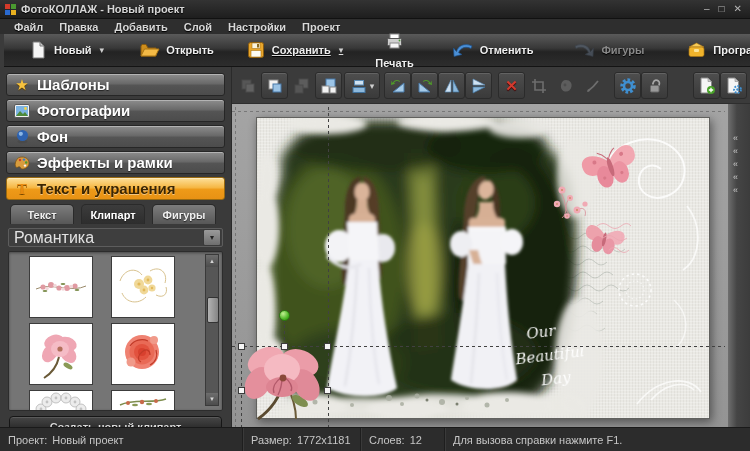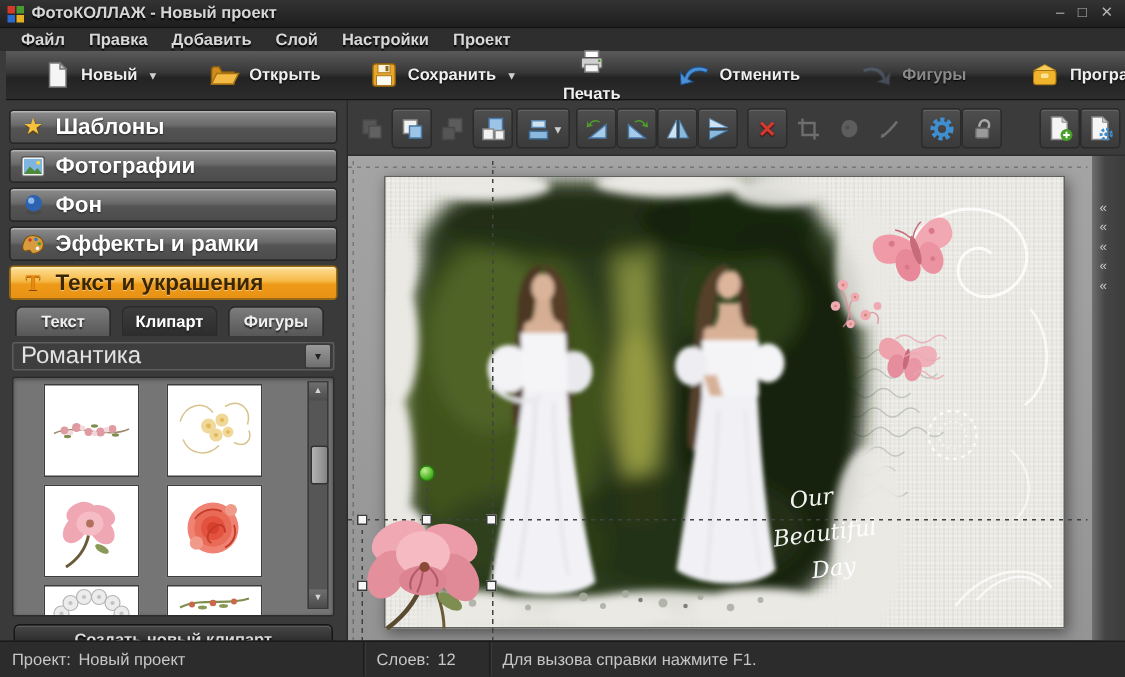--- a/index.html
+++ b/index.html
@@ -146,21 +146,21 @@
       <span class="lbl">Новый</span>
       <span class="dd">▾</span>
     </div>
     <div class="tbtn" style="margin-left:18px;">
       <svg width="22" height="20" viewBox="0 0 22 20">
         <path d="M3,6 L3,16 L18,16 L18,8 L10,8 L8,4.5 L4,4.5 Z" fill="#cf8e1c" stroke="#8a5c10"></path>
         <path d="M3,16 L6.5,9 L21,9 L17.5,16 Z" fill="#f4ba46" stroke="#a87414"></path>
       </svg>
       <span class="lbl">Открыть</span>
     </div>
-    <div class="tbtn" style="margin-left:16px;">
+    <div class="tbtn" style="margin-left:16px;text-decoration:underline;">
       <svg width="20" height="20" viewBox="0 0 20 20">
         <rect x="2.5" y="2.5" width="15" height="15" rx="2" fill="#e8a62c" stroke="#8a5c10"></rect>
         <rect x="6" y="3" width="8" height="5.5" fill="#faf4de" stroke="#a87414" stroke-width=".6"></rect>
         <rect x="11" y="4" width="2" height="3.5" fill="#8a6a20"></rect>
         <rect x="5" y="10.5" width="10" height="6.5" fill="#fbfbf4" stroke="#a87414" stroke-width=".6"></rect>
       </svg>
       <span class="lbl">Сохранить</span>
       <span class="dd">▾</span>
     </div>
     <div class="tbtn" style="margin-left:16px;flex-direction:column;">
@@ -693,20 +693,24 @@
         </div>
       </div>
     </div>
   </div>
 
   <div class="statusbar">
     <div class="sb-sec" style="width:243px;">
       <span>Проект:</span>
       <span>Новый проект</span>
     </div>
+    <div class="sb-sec" style="width:118px;">
+      <span>Размер:</span>
+      <span>1772x1181</span>
+    </div>
     <div class="sb-sec" style="width:84px;">
       <span>Слоев:</span>
       <span>12</span>
     </div>
     <div class="sb-sec" style="flex:1;border-right:none;">
       <span>Для вызова справки нажмите F1.</span>
     </div>
   </div>
 
 </div>

